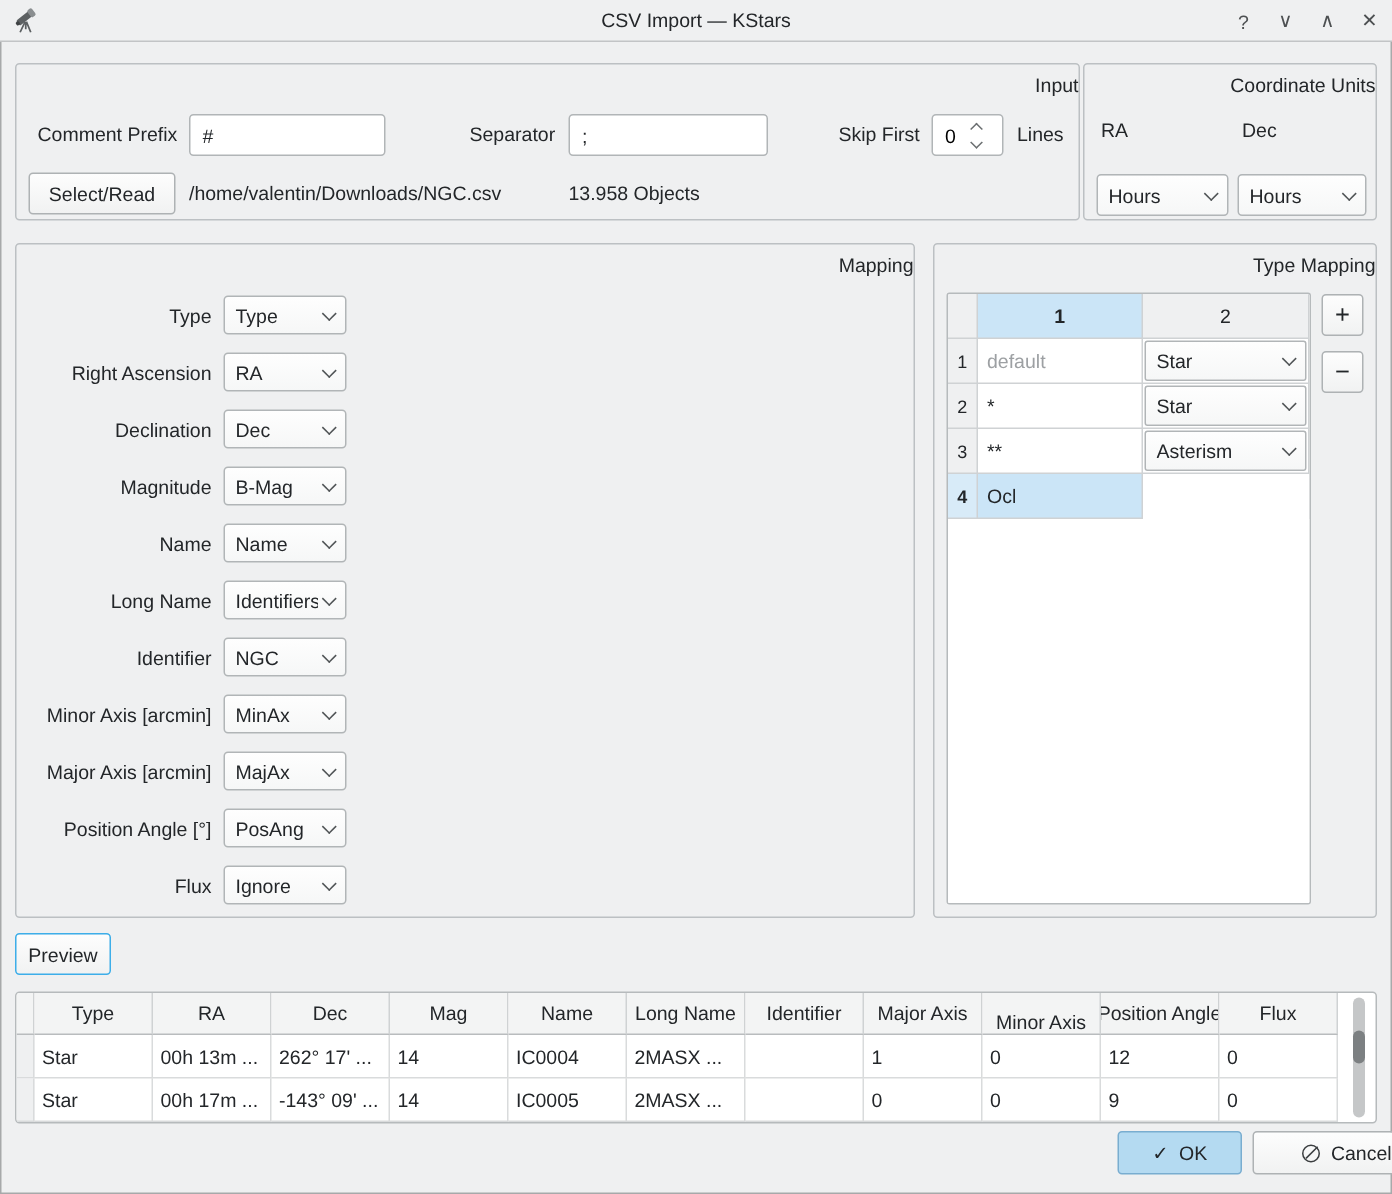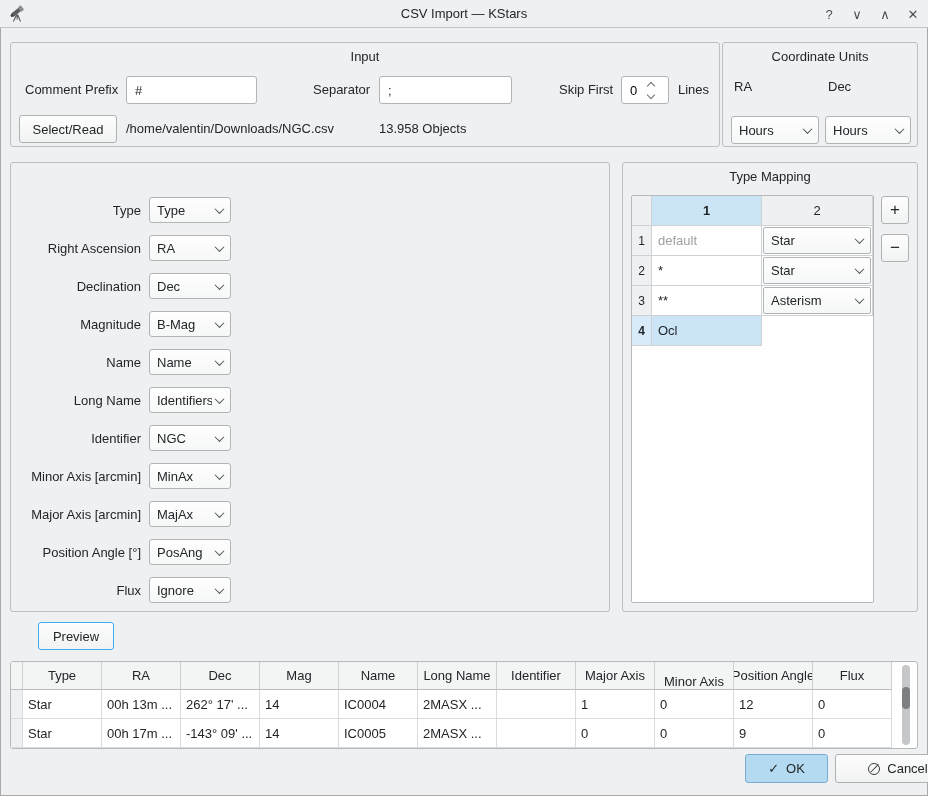--- a/index.html
+++ b/index.html
@@ -17,21 +17,21 @@
     background:#eff0f1; border-bottom:1px solid #c2c4c6;
     display:flex; align-items:center;
   }
   .tb-icon { position:absolute; left:8px; top:4px; width:20px; height:20px; }
   .tb-title { width:100%; text-align:center; color:#232629; }
   .tb-btns { position:absolute; right:6px; top:0; height:28px; display:flex; align-items:center; gap:10px; }
   .tb-btn { width:18px; height:18px; display:flex; align-items:center; justify-content:center;
             color:#4d5052; font-size:13px; cursor:default; }
   
   .groupbox { position:absolute; border:1px solid #bcc0c3; border-radius:3px; }
-  .group-title { position:absolute; top:6px; left:0; right:0; text-align:center; color:#232629; }
+  .group-title { position:absolute; top:6px; left:0; right:0; text-align:right; color:#232629; }
   .g-input  { left:10px; top:42px;  width:710px; height:105px; }
   .g-coord  { left:722px; top:42px; width:196px; height:105px; }
   .g-map    { left:10px; top:162px; width:600px; height:450px; }
   .g-tmap   { left:622px; top:162px; width:296px; height:450px; }
   .lbl { position:absolute; line-height:28px; white-space:nowrap; }
   
   .tfield {
     position:absolute; height:28px; background:#ffffff;
     border:1px solid #b1b5b7; border-radius:3px; padding:0 8px;
     font:inherit; color:#232629; outline:none;
@@ -79,22 +79,22 @@
   .tm-hsel { justify-content:center; background:var(--selection,#cbe5f7); font-weight:bold; }
   .tm-num { font-size:12px; }
   .tm-numsel { background:#d8ebf8; font-weight:bold; }
   .tm-ph { color:#9da0a3; }
   .tm-patsel { background:var(--selection,#cbe5f7); }
   .tm-combocell { padding:1px; }
   .tm-combo { width:100%; height:100%; border-radius:2px; }
   .tm-filler { flex:1; background:#fff; }
   .tm-addbtn { position:absolute; left:258px; width:28px; height:28px; font-size:17px; }
   
-  .preview-btn { position:absolute; left:10px; top:622px; width:76px; height:28px;
-                 border:1px solid var(--accent,#3daee9);margin-left:28px; }
+  .preview-btn { position:absolute; left:10px; top:622px; width:64px; height:28px;
+                 border:1px solid var(--accent,#3daee9); }
   .pv-table { position:absolute; left:10px; top:661px; width:908px; height:88px;
               background:#fff; border:1px solid #b6babc; border-radius:3px; overflow:hidden; }
   .pv-row { display:flex; height:29px; }
   .pv-row.hd { height:28px; }
   .pv-cell { border-right:1px solid #d9dbdc; border-bottom:1px solid #d9dbdc;
              display:flex; align-items:center; overflow:hidden; white-space:nowrap;
              padding:0 5px; flex-shrink:0; }
   .pv-hd { justify-content:center; background:#f3f4f4; border-right:1px solid #cfd2d3;
            border-bottom:1px solid #b9bcbe; padding:0; }
   .pv-rh { background:#eff0f1; padding:0; }
@@ -163,20 +163,21 @@
       <span class="combo-val">Hours</span>
       <span class="chev"></span>
     </div>
     <div class="combo" style="position:absolute; left:102px; top:73px; width:86px; height:28px;">
       <span class="combo-val">Hours</span>
       <span class="chev"></span>
     </div>
   </div>
 
   <div class="groupbox g-map">
+    <div class="group-title">Mapping</div>
     <div class="map-rows">
         <div class="map-row">
           <span class="map-label">Type</span>
           <div class="combo map-combo">
             <span class="combo-val">Type</span>
             <span class="chev"></span>
           </div>
         </div>
         <div class="map-row">
           <span class="map-label">Right Ascension</span>

